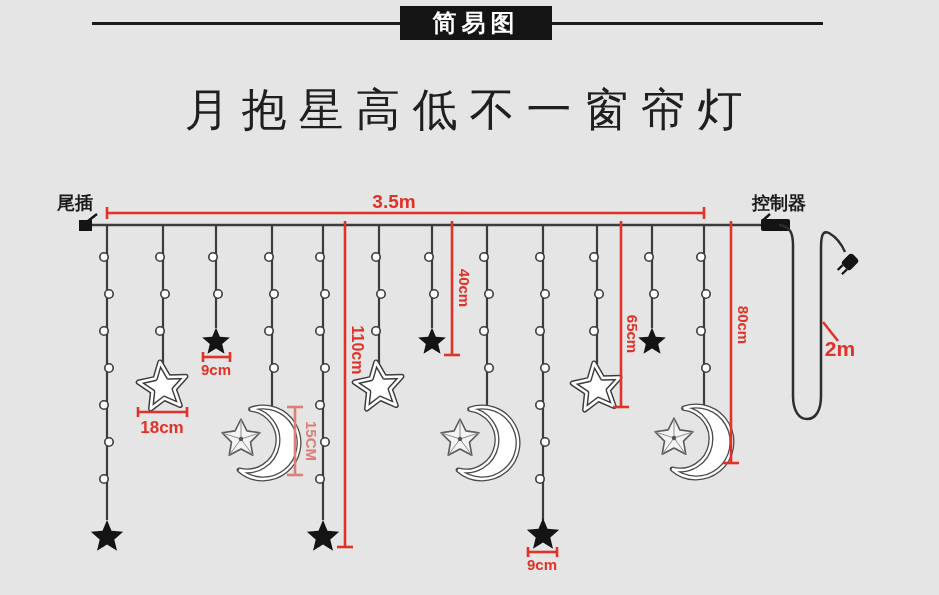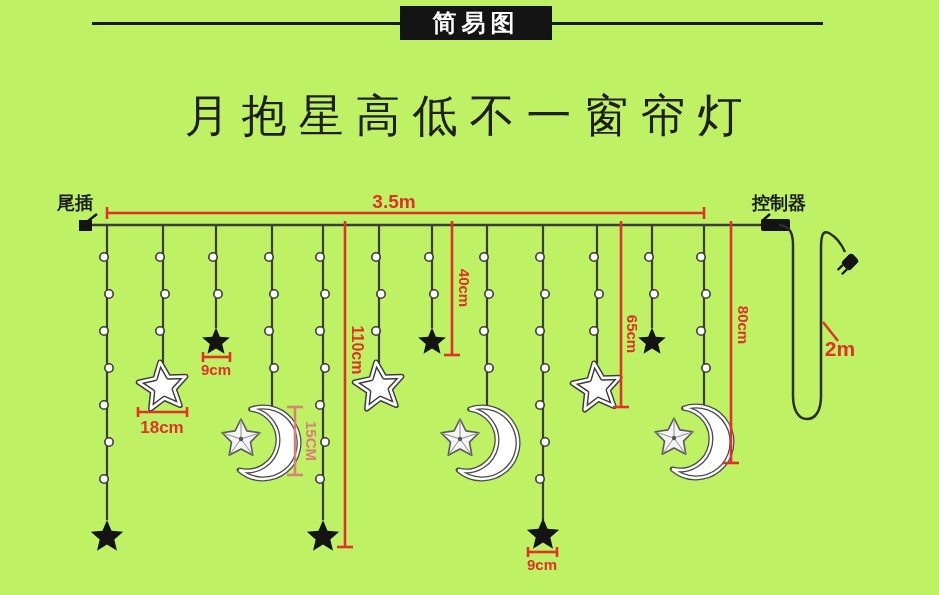--- a/index.html
+++ b/index.html
@@ -1,22 +1,22 @@
 <!DOCTYPE html>
 <html><head>
 <meta charset="utf-8">
 <style>
   html,body{margin:0;padding:0;background:#ffffff;}
-  .page{position:relative;width:939px;height:595px;background:#bef264;overflow:hidden;
+  .page{position:relative;width:939px;height:595px;background:#e5e5e5;overflow:hidden;
         font-family:"Liberation Sans","DejaVu Sans",sans-serif;}
   .banner-line{position:absolute;height:3px;background:#1b1b1b;top:22px;}
   .banner-box{position:absolute;left:400px;top:6px;width:152px;height:34px;background:#141414;
               display:flex;align-items:center;justify-content:center;}
   .banner-box span{color:#ffffff;font-size:24px;font-weight:bold;letter-spacing:5px;}
-  .main-title{position:absolute;left:0;top:86px;width:939px;text-align:center;
+  .main-title{position:absolute;left:0;top:80px;width:939px;text-align:center;
               font-size:45px;color:#1f1f1f;letter-spacing:12px;font-weight:500;
               font-family:"DejaVu Sans",sans-serif;}
   svg text{font-family:"Liberation Sans","DejaVu Sans",sans-serif;}
 </style>
 </head>
 <body>
 
 <div class="page">
 
   <div class="banner-line" style="left:92px;width:308px;"></div>

